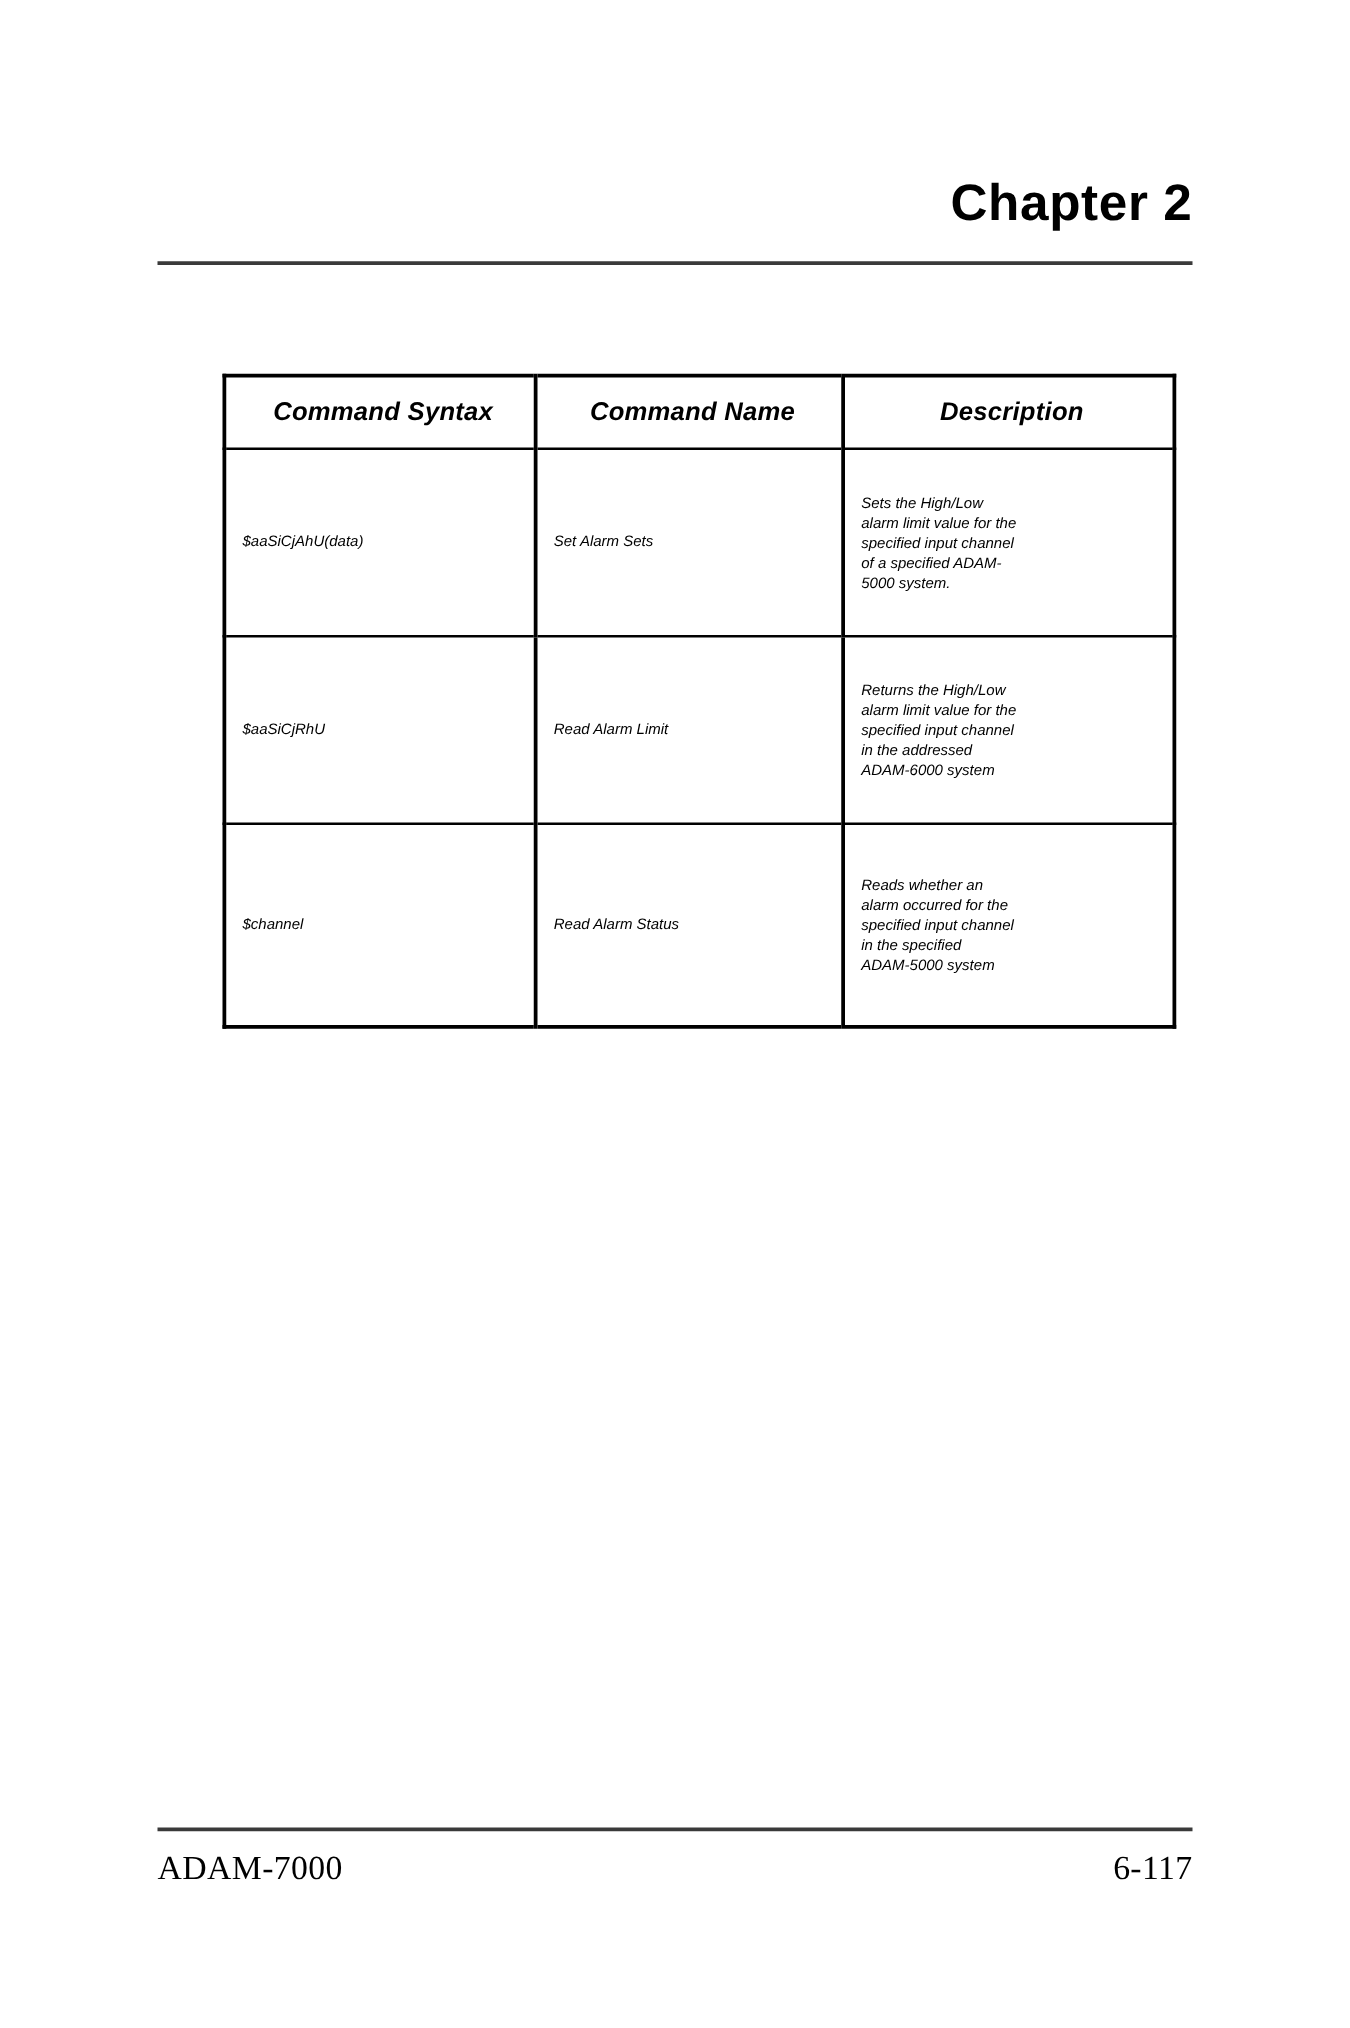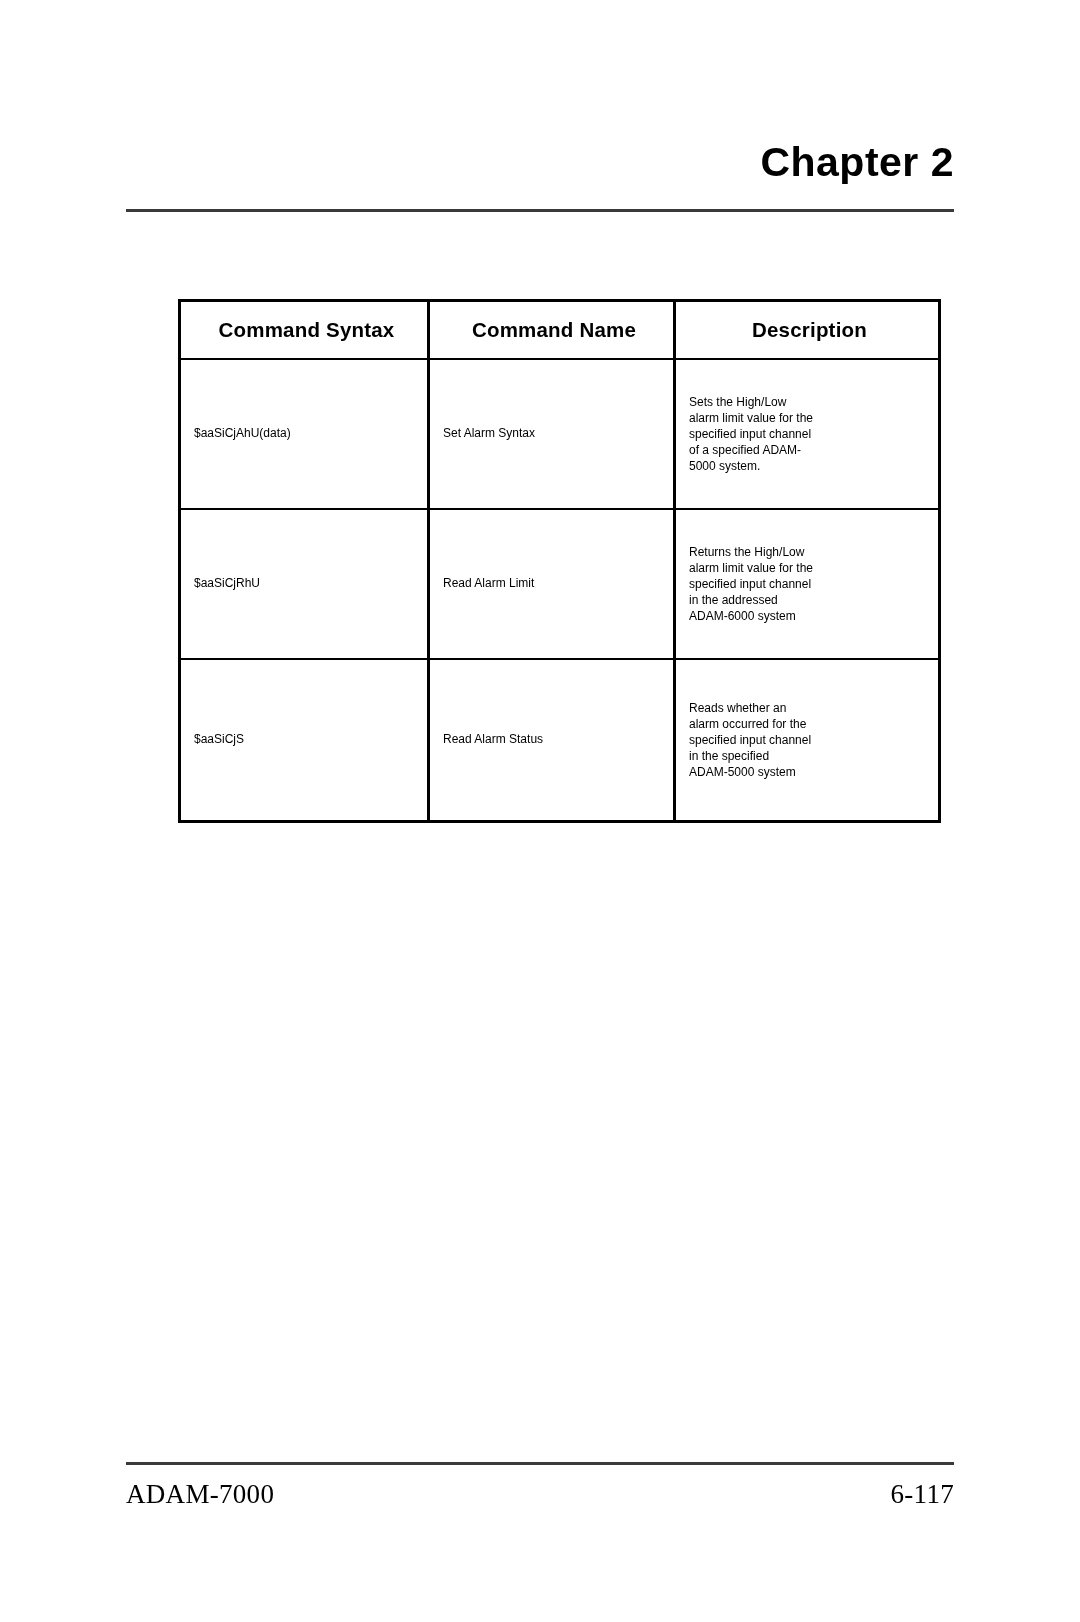--- a/index.html
+++ b/index.html
@@ -37,20 +37,21 @@
     border-top: 3px solid #3a3a3a;
     width: 100%;
   }
 
   
   #command-table-wrap {
     position: absolute;
     left: 178px;
     top: 299px;
     width: 760px;
+    font-style: italic;
   }
   table#command-table {
     border-collapse: collapse;
     table-layout: fixed;
     width: 760px;
     border: 3px solid #000;
   }
   table#command-table col.c-syntax { width: 249px; }
   table#command-table col.c-name   { width: 246px; }
   table#command-table col.c-desc   { width: 265px; }
@@ -160,21 +161,21 @@
           <div class="cell">Description</div>
         </th>
       </tr>
     </thead>
     <tbody>
       <tr class="row-1">
         <td class="syntax-cell">
           <div class="cell">$aaSiCjAhU(data)</div>
         </td>
         <td class="name-cell">
-          <div class="cell">Set Alarm Syntax</div>
+          <div class="cell">Set Alarm Sets</div>
         </td>
         <td class="desc-cell">
           <div class="cell">Sets the High/Low
 alarm limit value for the
 specified input channel
 of a specified ADAM-
 5000 system.</div>
         </td>
       </tr>
       <tr class="row-2">
@@ -187,21 +188,21 @@
         <td class="desc-cell">
           <div class="cell">Returns the High/Low
 alarm limit value for the
 specified input channel
 in the addressed
 ADAM-6000 system</div>
         </td>
       </tr>
       <tr class="row-3">
         <td class="syntax-cell">
-          <div class="cell">$aaSiCjS</div>
+          <div class="cell">$channel</div>
         </td>
         <td class="name-cell">
           <div class="cell">Read Alarm Status</div>
         </td>
         <td class="desc-cell">
           <div class="cell">Reads whether an
 alarm occurred for the
 specified input channel
 in the specified
 ADAM-5000 system</div>

